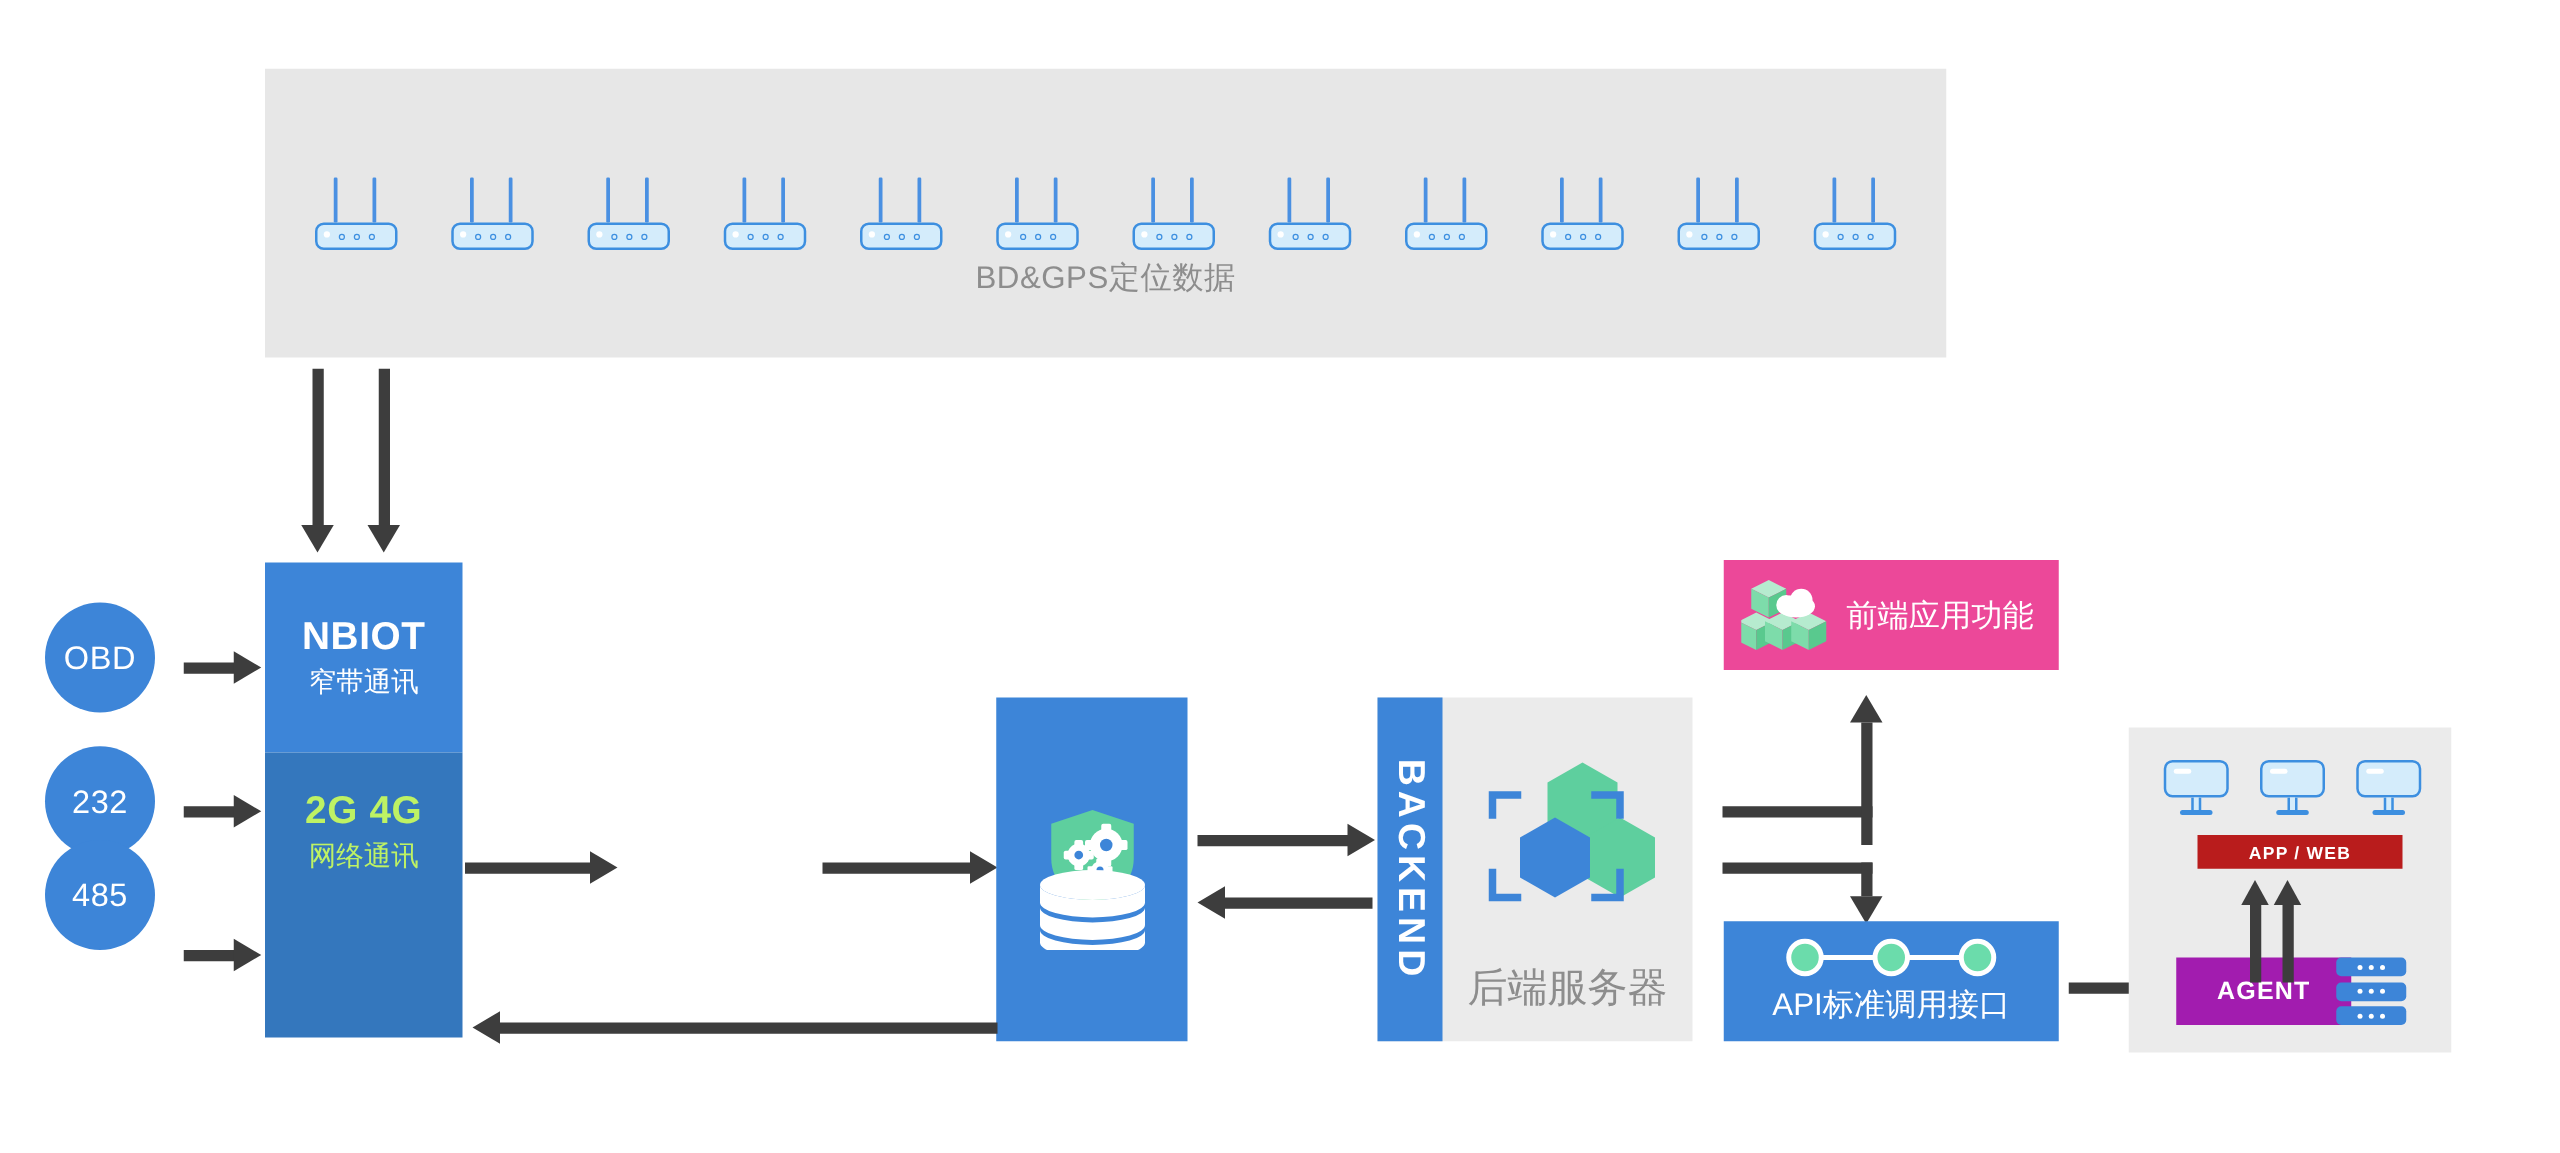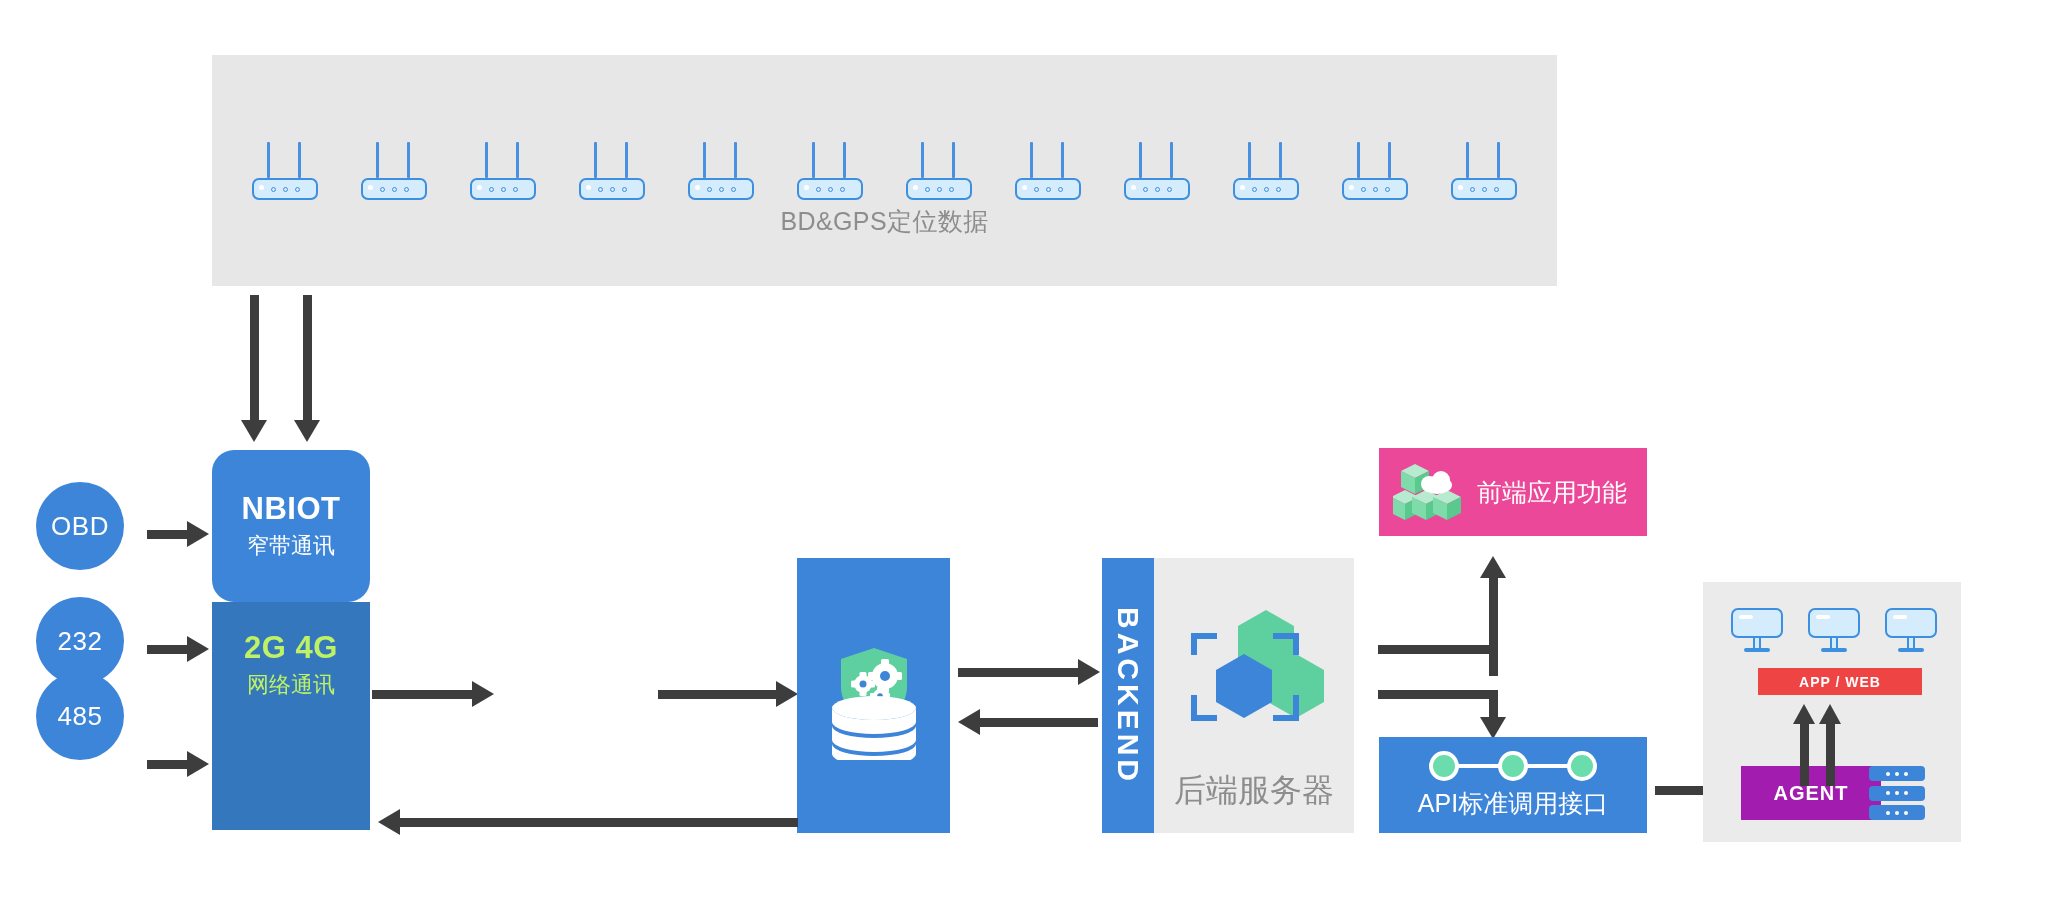--- a/index.html
+++ b/index.html
@@ -72,21 +72,21 @@
     background: #3d85d8; color: #ffffff;
     display: flex; align-items: center; justify-content: center;
     font-size: 26px; letter-spacing: .5px;
   }
 
   
   #nbiot-stack { position: absolute; left: 212px; top: 450px; width: 158px; height: 380px; }
   #nbiot-top {
     position: absolute; top: 0; left: 0; width: 158px; height: 152px;
     background: #3d85d8; color: #fff;
-    display: flex; flex-direction: column; align-items: center; justify-content: center; gap: 4px; border-radius: 22px;
+    display: flex; flex-direction: column; align-items: center; justify-content: center; gap: 4px;
   }
   #nbiot-bot {
     position: absolute; top: 152px; left: 0; width: 158px; height: 228px;
     background: #3477bd; color: #bef264;
     display: flex; flex-direction: column; align-items: center; justify-content: flex-start; gap: 4px;
     padding-top: 28px;
   }
   .blk-title { font-size: 31px; font-weight: bold; letter-spacing: .5px; }
   .blk-sub   { font-size: 22px; }
 
@@ -152,21 +152,21 @@
     background: #d4ecfb; border: 2px solid #3d8fe0; border-radius: 7px;
   }
   .monitor .screen::after {
     content: ""; position: absolute; left: 6px; top: 5px; width: 14px; height: 4px;
     background: #ffffff; border-radius: 2px;
   }
   .monitor .neck { position: absolute; top: 30px; left: 22px; width: 8px; height: 10px; background: #d4ecfb; border-left: 2px solid #3d8fe0; border-right: 2px solid #3d8fe0; }
   .monitor .base { position: absolute; top: 40px; left: 13px; width: 26px; height: 4px; background: #3d8fe0; border-radius: 2px; }
   #appweb-bar {
     position: absolute; left: 55px; top: 86px; width: 164px; height: 27px;
-    background: #ef4444; color: #ffffff; font-size: 14px; font-weight: bold;
+    background: #b91c1c; color: #ffffff; font-size: 14px; font-weight: bold;
     display: flex; align-items: center; justify-content: center; letter-spacing: 1px;
   }
   #agent-box {
     position: absolute; left: 38px; top: 184px; width: 140px; height: 54px;
     background: #a21caf; color: #ffffff; font-size: 20px; font-weight: bold;
     display: flex; align-items: center; justify-content: center; letter-spacing: 1px;
   }
   #racks { position: absolute; left: 166px; top: 184px; width: 56px; height: 54px;
            display: flex; flex-direction: column; justify-content: space-between; }
   .rack { width: 56px; height: 15px; background: #3d85d8; border-radius: 4px;

